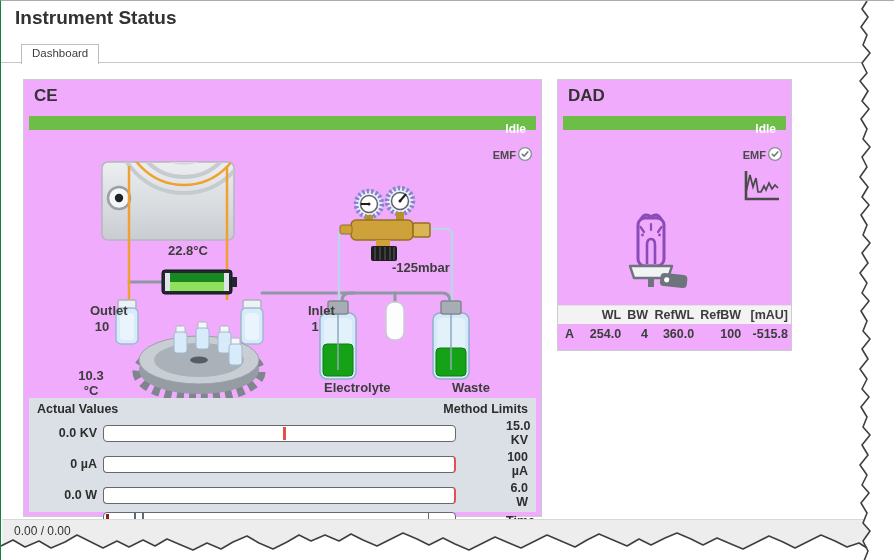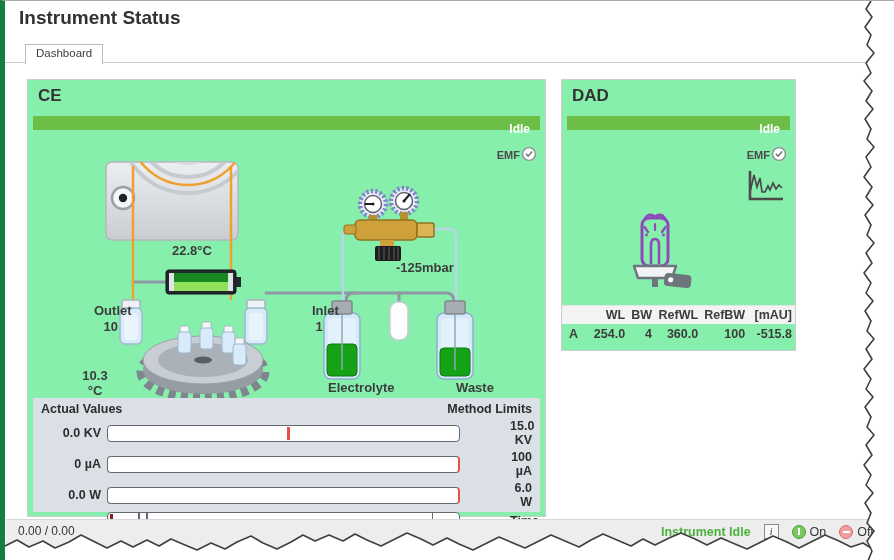--- a/index.html
+++ b/index.html
@@ -3,40 +3,40 @@
 <meta charset="utf-8">
 <style>
   :root{
     --green:#6cbe46; --status-green:#4bb03c; --red:#e4504a; --dark-red:#8a1f1f;
     --panel-border:#c9ccd0; --gauge-bg:#dbe0e7; --purple:#8b4cb8; --ink:#3a3a3a;
   }
   *{box-sizing:border-box; margin:0; padding:0;}
   html,body{background:#fff;}
   body{font-family:"Liberation Sans", sans-serif; color:var(--ink);}
   #stage{position:relative; width:894px; height:560px; background:#fff; overflow:hidden;
-         border-top:1px solid #ababab; border-left:5px solid #15803d;}
+         border-top:1px solid #ababab; border-left:1px solid #15803d;}
 
   .page-title{position:absolute; left:14px; top:6px; font-size:19px; font-weight:bold; color:#323232;}
   .tabline{position:absolute; left:0; top:61px; width:860px; height:1px; background:#c7c7c7;}
   .tab{position:absolute; left:20px; top:43px; height:20px; padding:2px 10px 0 10px; background:#fff;
        border:1px solid #bdbdbd; border-bottom:none; font-size:11.5px; color:#3c3c3c; z-index:2;}
 
-  .panel{position:absolute; background:#86efac; border:1px solid var(--panel-border);}
+  .panel{position:absolute; background:#f0abfc; border:1px solid var(--panel-border);}
   #ce-panel{left:22px; top:78px; width:519px; height:438px;}
   #dad-panel{left:556px; top:78px; width:235px; height:272px;padding-left:32px;}
   .panel-title{position:absolute; left:10px; top:6px; font-size:17px; font-weight:600; color:#333;}
   .status-bar{position:absolute; left:5px; right:5px; top:36px; height:14px; background:var(--green);
               color:#fff; font-weight:bold; font-size:12px; line-height:26px; text-align:right; padding-right:10px;}
   .emf-row{position:absolute; right:8px; top:66px; display:flex; align-items:center; gap:1px;
            font-size:11px; font-weight:bold; color:#4a4a4a;}
 
   .diagram-label{position:absolute; font-size:13px; font-weight:600; color:#3c3c3c; text-align:center; line-height:15px;padding-left:38px;}
   #lbl-cassette-temp{left:105px; top:163px; width:80px;}
   #lbl-outlet{left:28px; top:223px; width:62px;}
-  #lbl-outlet-pos{left:28px; top:239px; width:62px;text-align:right;}
+  #lbl-outlet-pos{left:28px; top:239px; width:62px;}
   #lbl-inlet{left:246px; top:223px; width:52px;}
   #lbl-inlet-pos{left:246px; top:239px; width:52px;}
   #lbl-tray-temp{left:16px; top:288px; width:64px;}
   #lbl-pressure{left:330px; top:180px; width:90px;}
   #lbl-electrolyte{left:262px; top:300px; width:80px;}
   #lbl-waste{left:388px; top:300px; width:80px;}
 
   .gauges{position:absolute; left:5px; right:5px; top:318px; height:114px; background:var(--gauge-bg);
           padding:4px 8px 0 8px; font-size:12.5px; color:#2d2d2d;}
   .gauge-head{display:flex; justify-content:space-between; font-weight:bold; margin-bottom:3px;}
@@ -317,32 +317,20 @@
         <td>360.0</td>
         <td>100</td>
         <td>-515.8</td>
       </tr>
     </tbody>
       </table>
   </div>
 
   <div class="bottombar">
     <span class="bb-left">0.00 / 0.00</span>
-    <div class="bb-right">
-      <span class="inst-idle">Instrument Idle</span>
-      <span class="info-btn">i</span>
-      <span class="pwr">
-        <span class="pwr-on"></span>
-        <span>On</span>
-      </span>
-      <span class="pwr">
-        <span class="pwr-off"></span>
-        <span>Off</span>
-      </span>
-    </div>
   </div>
 
   <svg class="tear" width="894" height="560" viewBox="0 0 894 560">
     <polygon fill="#ffffff" points="0,545 12,539 24,546 38,540 50,547 64,541 76,534 90,541 102,547 116,540 128,546 142,539 154,545 166,538 180,544 192,549 206,542 220,548 232,541 246,535 258,542 272,548 286,541 298,534 310,540 324,534 338,540 350,533 362,539 376,545 390,538 402,532 416,538 428,544 442,537 454,543 468,549 482,542 494,536 508,542 520,547 534,540 546,534 560,540 574,546 586,539 598,533 612,539 626,545 638,538 650,544 664,537 676,532 690,538 702,544 716,537 730,543 742,548 756,541 768,535 782,541 794,547 808,540 820,534 834,540 846,546 858,542 866,547 894,552 894,560 0,560"></polygon>
     <polygon fill="#ffffff" points="866,0 861,8 867,16 860,26 866,34 862,44 869,52 861,62 866,72 859,80 867,90 861,100 868,108 860,118 866,128 862,138 869,146 861,156 866,166 859,176 867,186 861,196 868,204 860,214 866,224 862,234 869,242 861,252 867,262 859,272 866,282 861,292 868,300 860,310 866,320 862,330 869,338 861,348 867,358 859,368 866,378 861,388 868,396 860,406 866,416 862,426 869,434 861,444 867,454 859,464 866,474 861,484 868,492 860,502 866,512 862,522 869,530 862,540 867,550 863,560 894,560 894,0"></polygon>
     <polyline fill="none" stroke="#3f3f3f" stroke-width="1.6" stroke-linejoin="round" points="0,545 12,539 24,546 38,540 50,547 64,541 76,534 90,541 102,547 116,540 128,546 142,539 154,545 166,538 180,544 192,549 206,542 220,548 232,541 246,535 258,542 272,548 286,541 298,534 310,540 324,534 338,540 350,533 362,539 376,545 390,538 402,532 416,538 428,544 442,537 454,543 468,549 482,542 494,536 508,542 520,547 534,540 546,534 560,540 574,546 586,539 598,533 612,539 626,545 638,538 650,544 664,537 676,532 690,538 702,544 716,537 730,543 742,548 756,541 768,535 782,541 794,547 808,540 820,534 834,540 846,546 858,542 866,547"></polyline>
     <polyline fill="none" stroke="#3f3f3f" stroke-width="1.6" stroke-linejoin="round" points="866,0 861,8 867,16 860,26 866,34 862,44 869,52 861,62 866,72 859,80 867,90 861,100 868,108 860,118 866,128 862,138 869,146 861,156 866,166 859,176 867,186 861,196 868,204 860,214 866,224 862,234 869,242 861,252 867,262 859,272 866,282 861,292 868,300 860,310 866,320 862,330 869,338 861,348 867,358 859,368 866,378 861,388 868,396 860,406 866,416 862,426 869,434 861,444 867,454 859,464 866,474 861,484 868,492 860,502 866,512 862,522 869,530 862,540 867,550 863,560"></polyline>
   </svg>
 
 </div>

